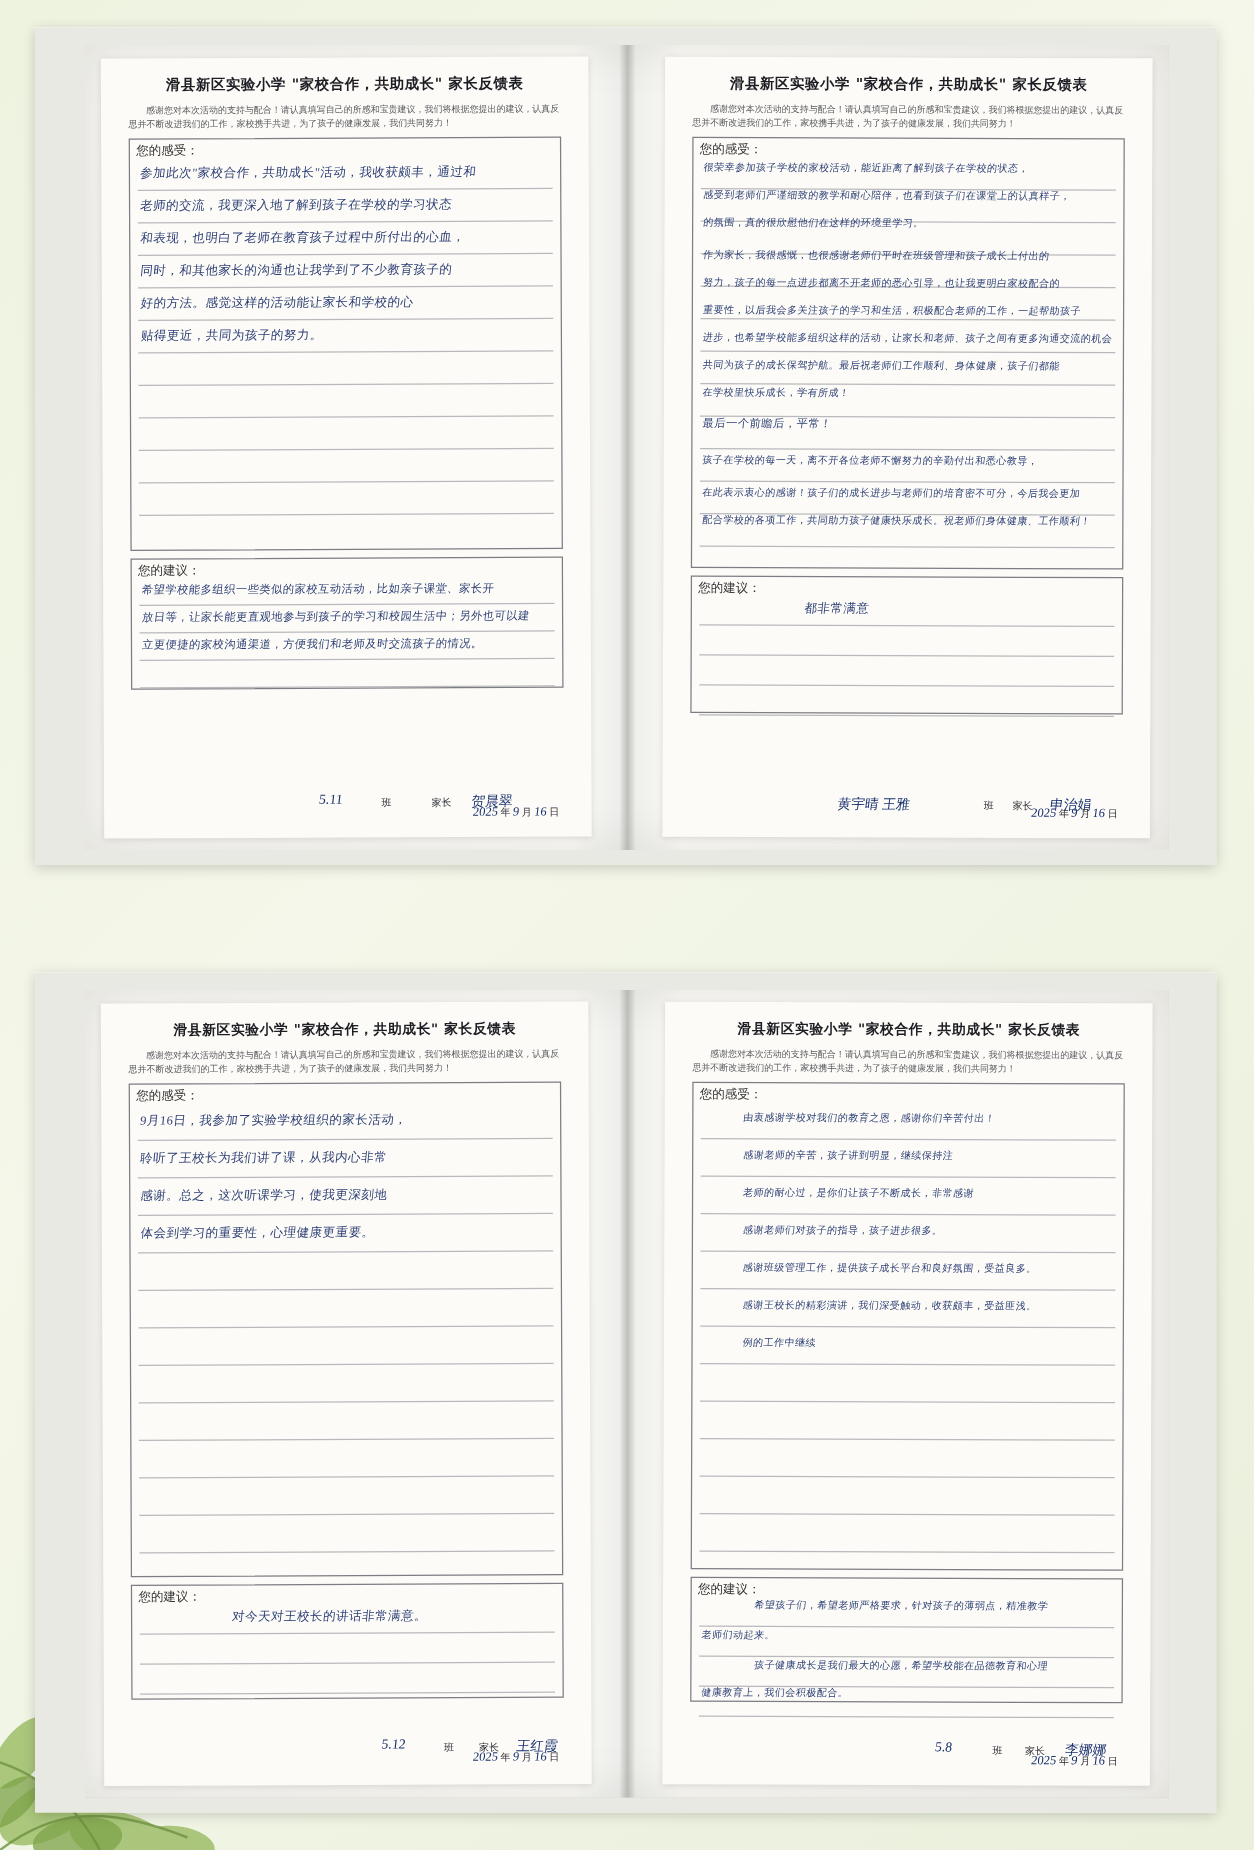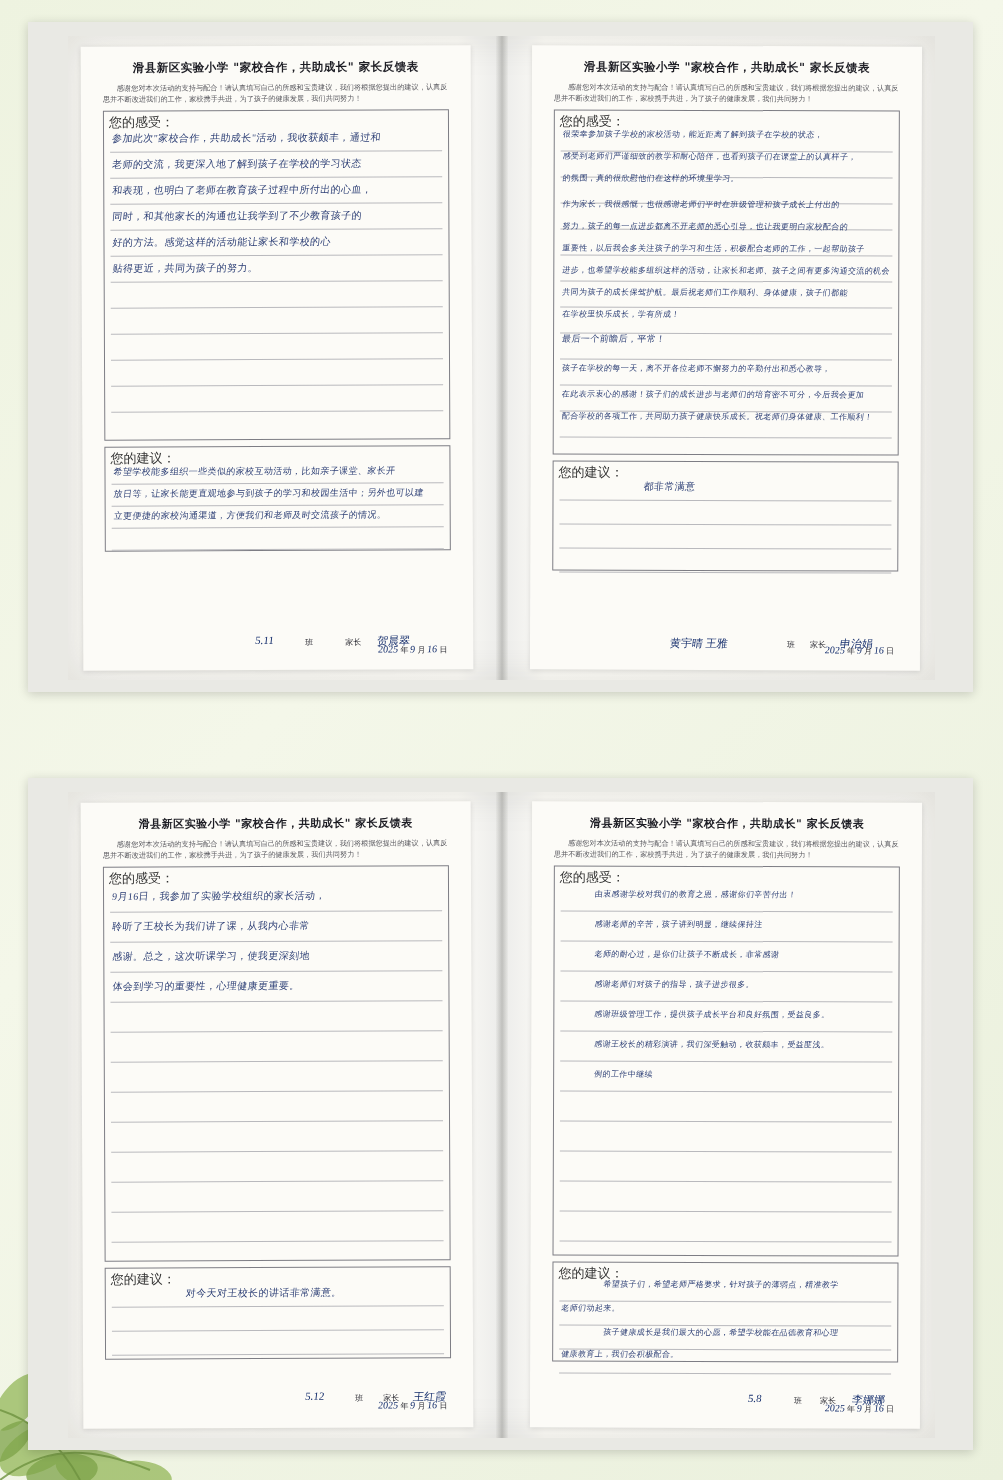--- a/index.html
+++ b/index.html
@@ -77,21 +77,21 @@
     opacity:.85;
   }
   .field-box{
     border:1px solid #7d7d84;
     box-sizing:border-box;
     position:relative;
     background:transparent;
   }
   .field-label{
     position:absolute;left:5px;top:2px;
-    font-size:13px;
+    font-size:10px;
     color:#333;
     font-family:Liberation Serif, serif;
     text-align:right;
   }
   .lines{
     position:absolute;left:6px;right:6px;top:15px;bottom:4px;
   }
   .lines .ln{
     border-bottom:1px solid #b9b9bd;
     box-sizing:border-box;

